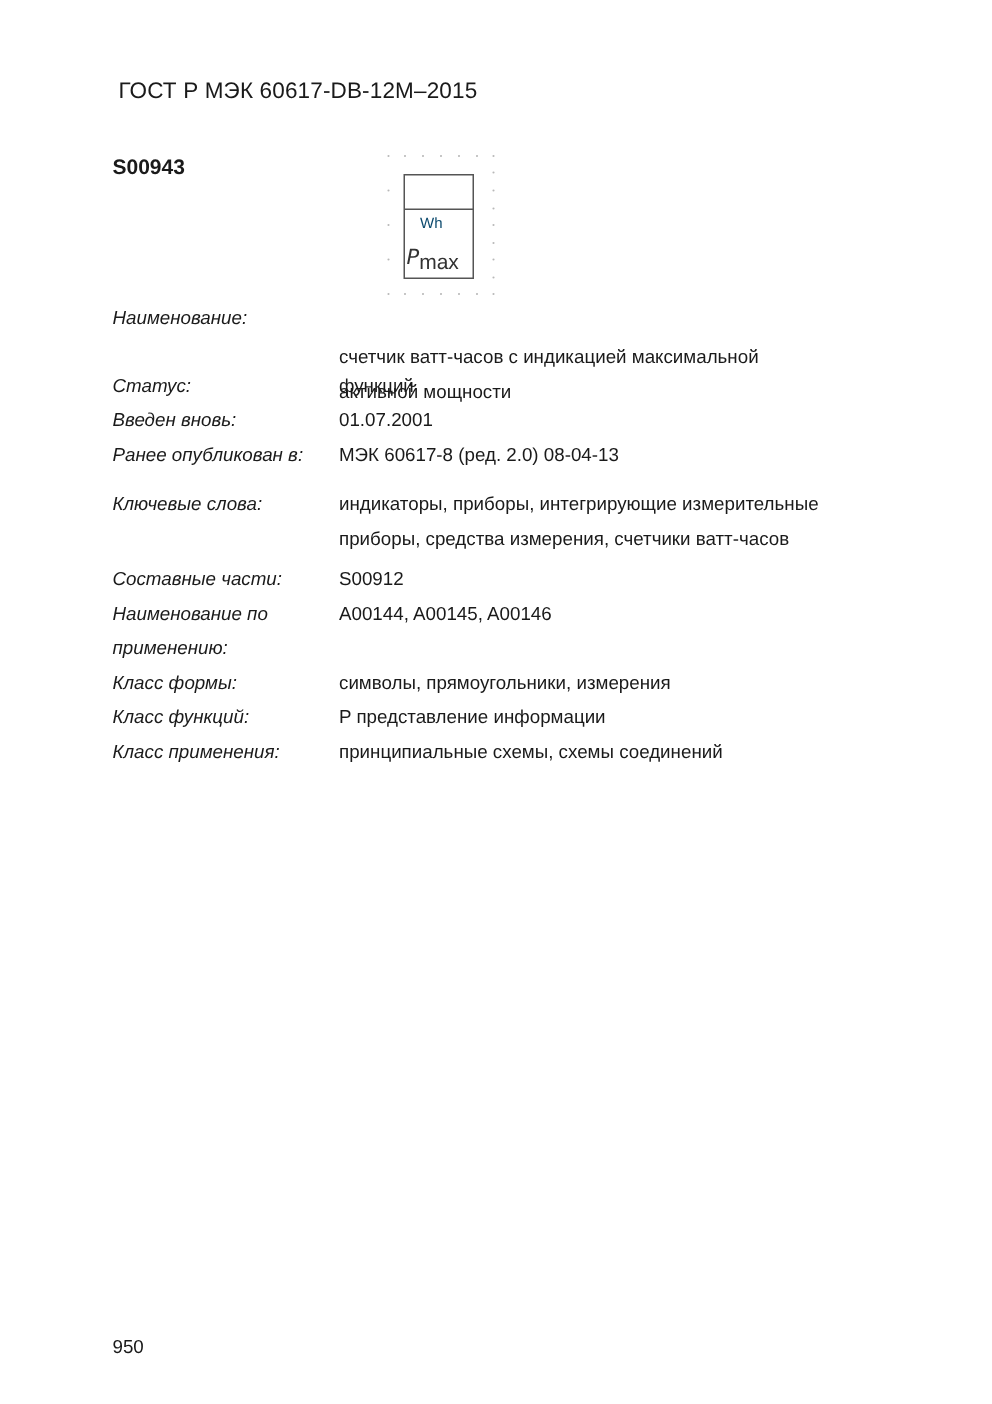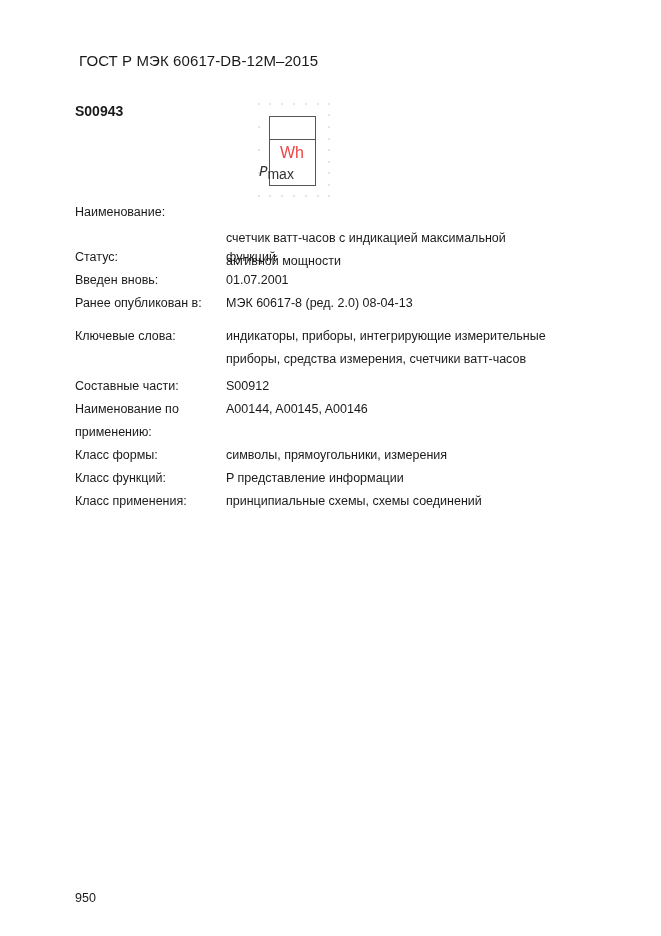--- a/index.html
+++ b/index.html
@@ -46,20 +46,21 @@
       left: 75px;
       font-size: 12.5px;
       line-height: 23px;
     }
     .field-label {
       position: absolute;
       left: 0;
       top: 0;
       width: 150px;
       white-space: nowrap;
+      font-style: italic;
     }
     .field-value {
       position: absolute;
       left: 151px;
       top: 0;
       width: 360px;
       white-space: normal;
     }
     .page-number {
       position: absolute;
@@ -103,22 +104,22 @@
       <circle cx="71" cy="47" r="0.7"></circle>
         <circle cx="71" cy="59" r="0.7"></circle>
         <circle cx="71" cy="70" r="0.7"></circle>
         <circle cx="71" cy="82" r="0.7"></circle>
     </g>
     <g fill="none" stroke="#555" stroke-width="1">
       <rect x="11.5" y="13.5" width="46" height="69"></rect>
       <line x1="11.5" y1="36.5" x2="57.5" y2="36.5"></line>
     </g>
   </svg>
-  <span style="position:absolute;left:22px;top:41px;font-size:16px;color:#ef4444;">Wh</span>
-  <span style="position:absolute;left:1px;top:60px;font-size:14px;color:#333;white-space:nowrap;">
+  <span style="position:absolute;left:22px;top:41px;font-size:10px;color:#0c4a6e;">Wh</span>
+  <span style="position:absolute;left:13px;top:60px;font-size:14px;color:#333;white-space:nowrap;">
     <i style="font-family:'DejaVu Sans', sans-serif;font-weight:300;">P</i><span style="position:relative;top:3px;">max</span>
   </span>
 </div>
 
 <div class="field-row" style="top:201px;">
   <div class="field-label">Наименование:</div>
   <div class="field-value" style="width:305px;margin-top:26px;">счетчик ватт-часов с индикацией максимальной активной мощности</div>
 </div>
 
 <div class="field-row" style="top:246px;">

